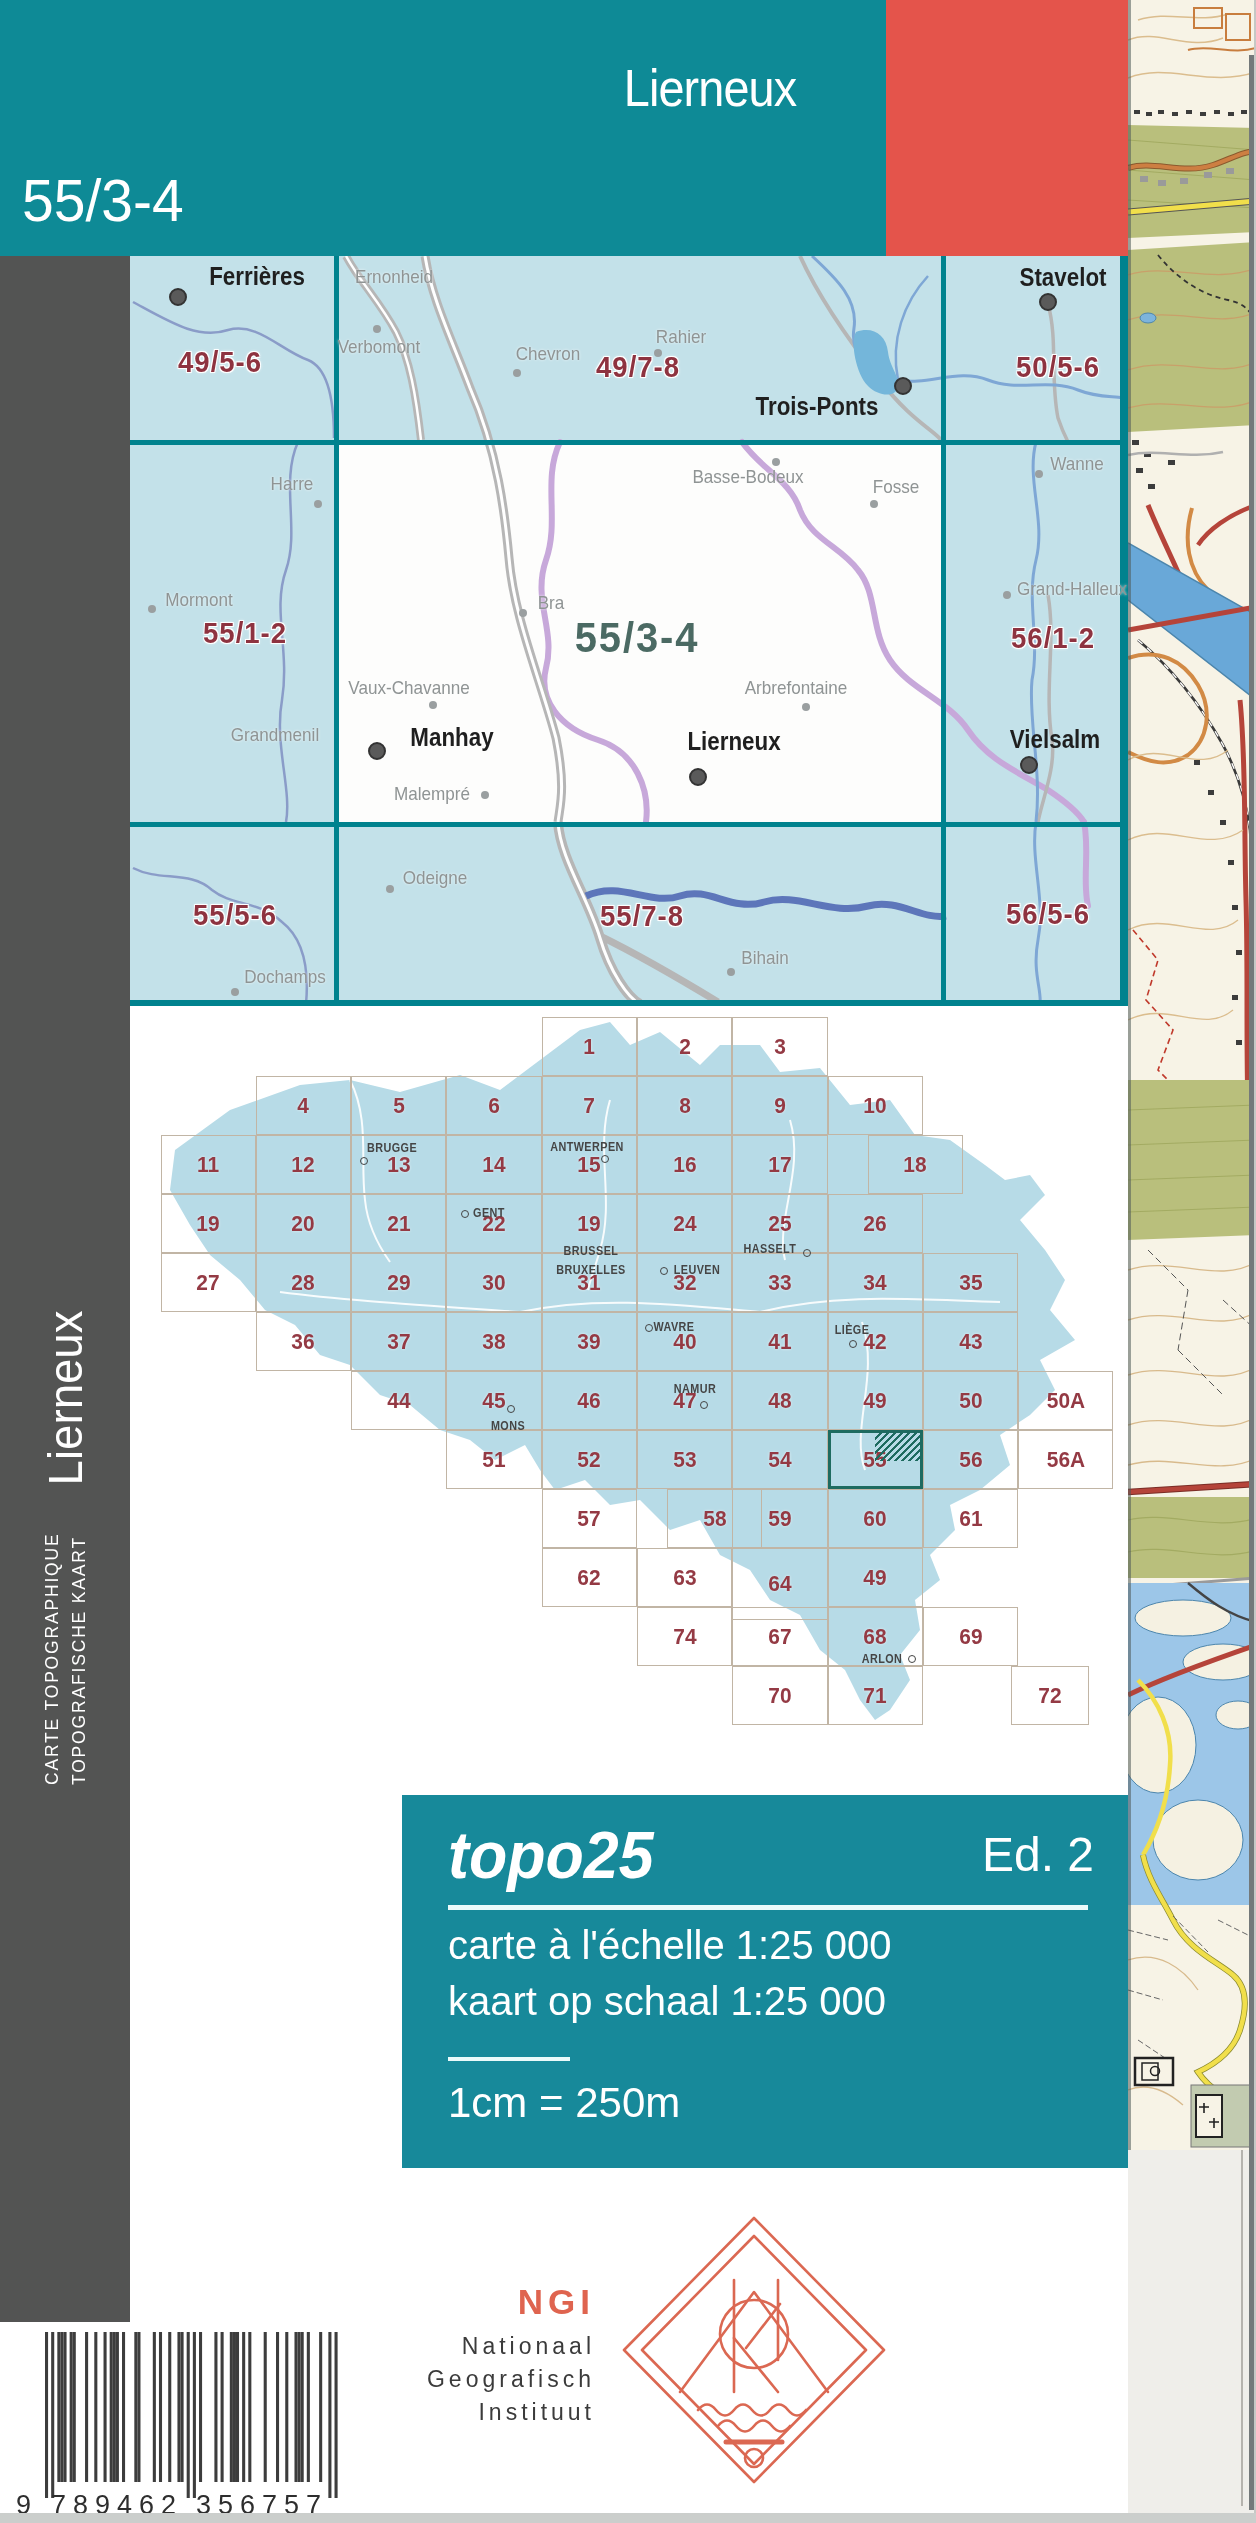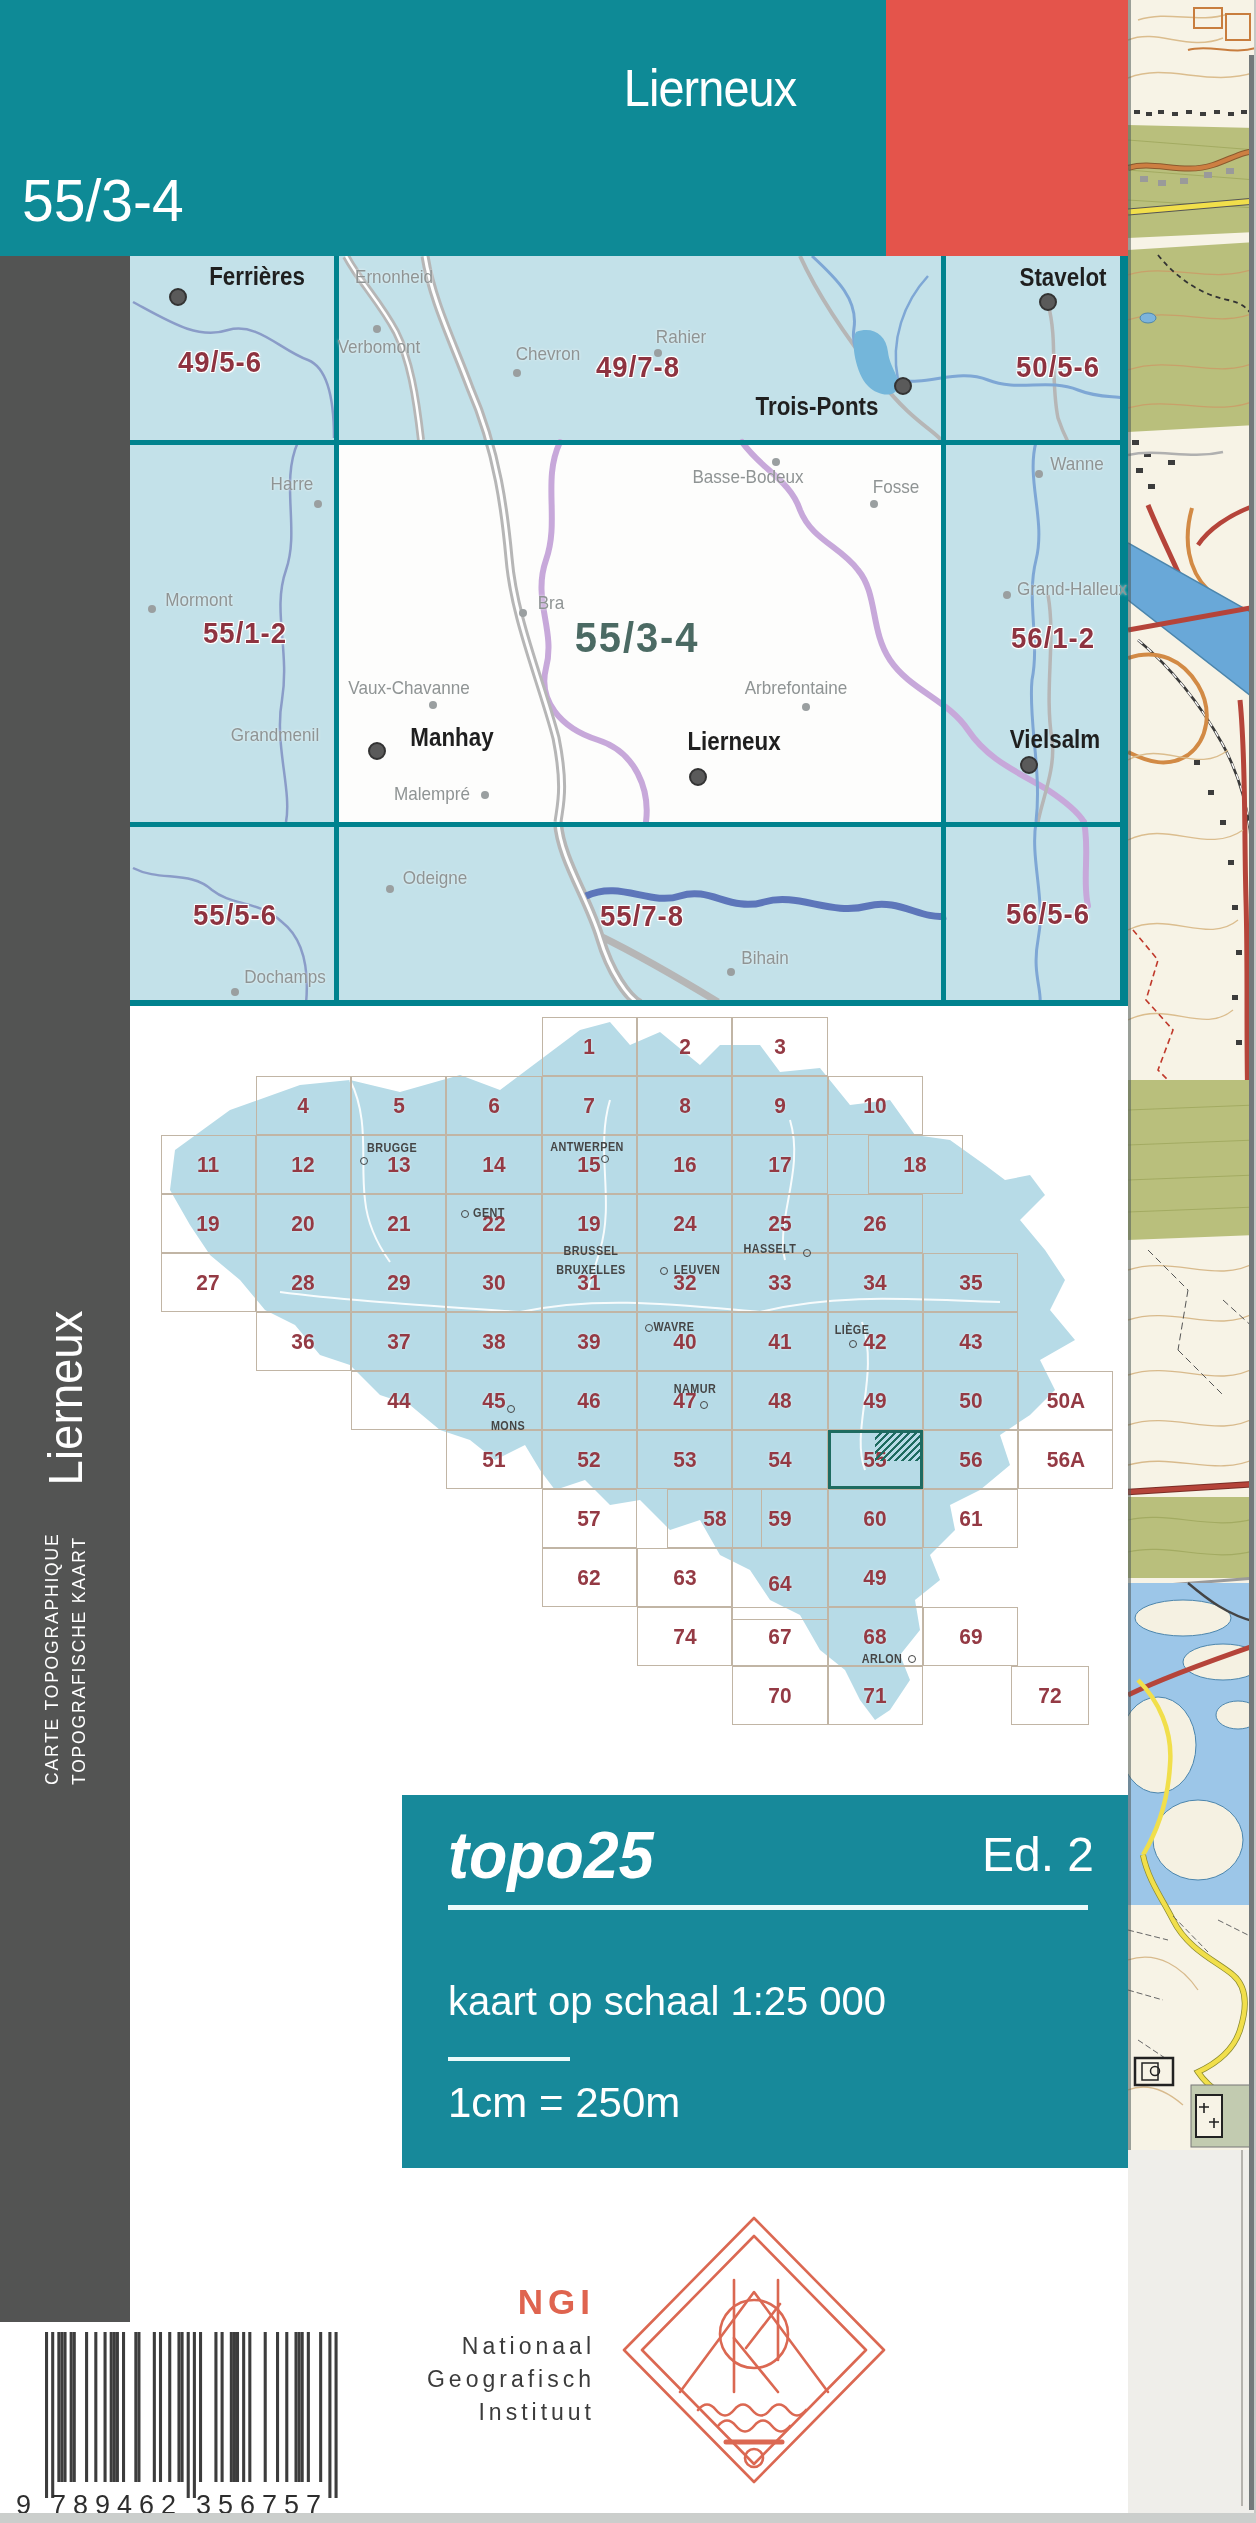--- a/index.html
+++ b/index.html
@@ -509,20 +509,21 @@
       </div>
       <div class="cell" style="left: 971px; top: 1666px; width: 78px; height: 59px; position: absolute; margin-left: 40px;">
         <span class="cellnum">72</span>
       </div>
     </div>
 
   <div class="infoblock">
     <div class="ib-series">topo25</div>
     <div class="ib-ed">Ed. 2</div>
     <div class="ib-hr1"></div>
+    <div class="ib-fr">carte à l'échelle 1:25 000</div>
     <div class="ib-nl">kaart op schaal 1:25 000</div>
     <div class="ib-hr2"></div>
     <div class="ib-scale">1cm = 250m</div>
   </div>
 
   <div class="pub-left">
     <div class="pub-abbr">NGI</div>
     <div class="pub-line">Nationaal</div>
     <div class="pub-line">Geografisch</div>
     <div class="pub-line">Instituut</div>

